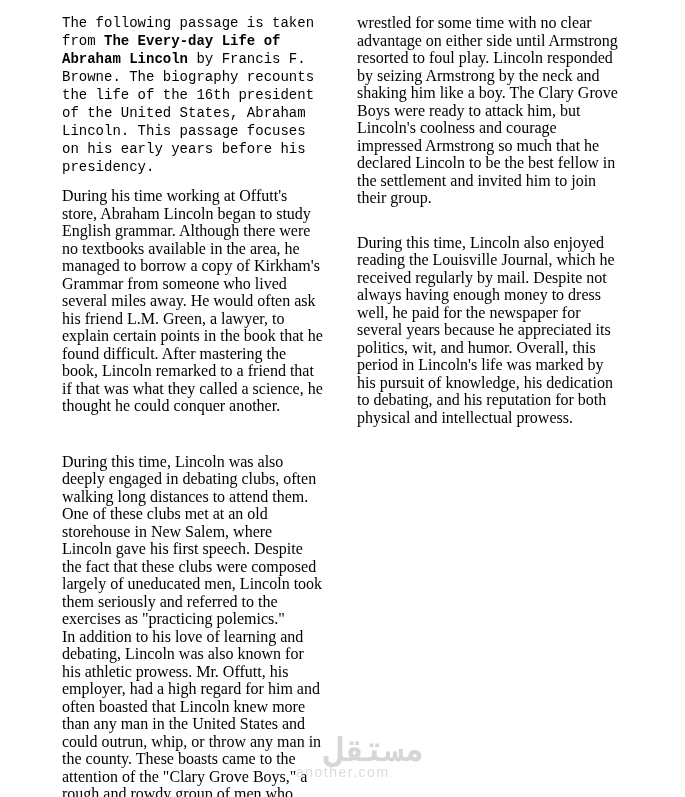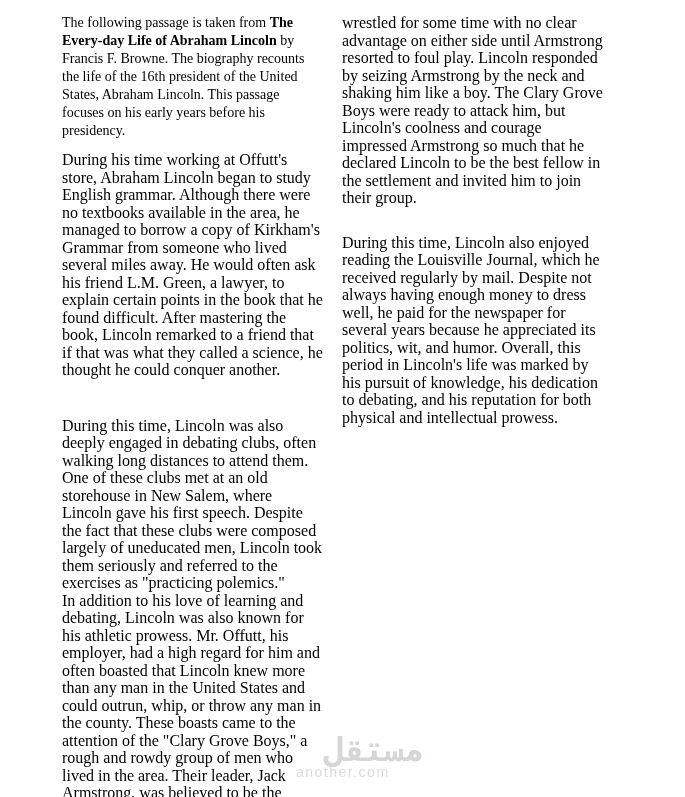--- a/index.html
+++ b/index.html
@@ -6,24 +6,24 @@
   .page {
     position: relative;
     width: 685px;
     height: 797px;
     background: #ffffff;
     overflow: hidden;
     color: #000000;
   }
   .col { position: absolute; top: 14px; }
   .col-left  { left: 62px;  width: 262px; }
-  .col-right { left: 342px; width: 266px; }
+  .col-right { left: 357px; width: 266px; }
   p { margin: 0; padding: 0; }
   .sans {
-    font-family: Liberation Serif, serif;
+    font-family: Liberation Mono, monospace;
     font-size: 14px;
     line-height: 18px;
     margin-bottom: 11px;
   }
   .sans b, .sans strong { font-weight: bold; }
   .serif {
     font-family: "Liberation Serif", serif;
     font-size: 16px;
     line-height: 17.5px;
   }

